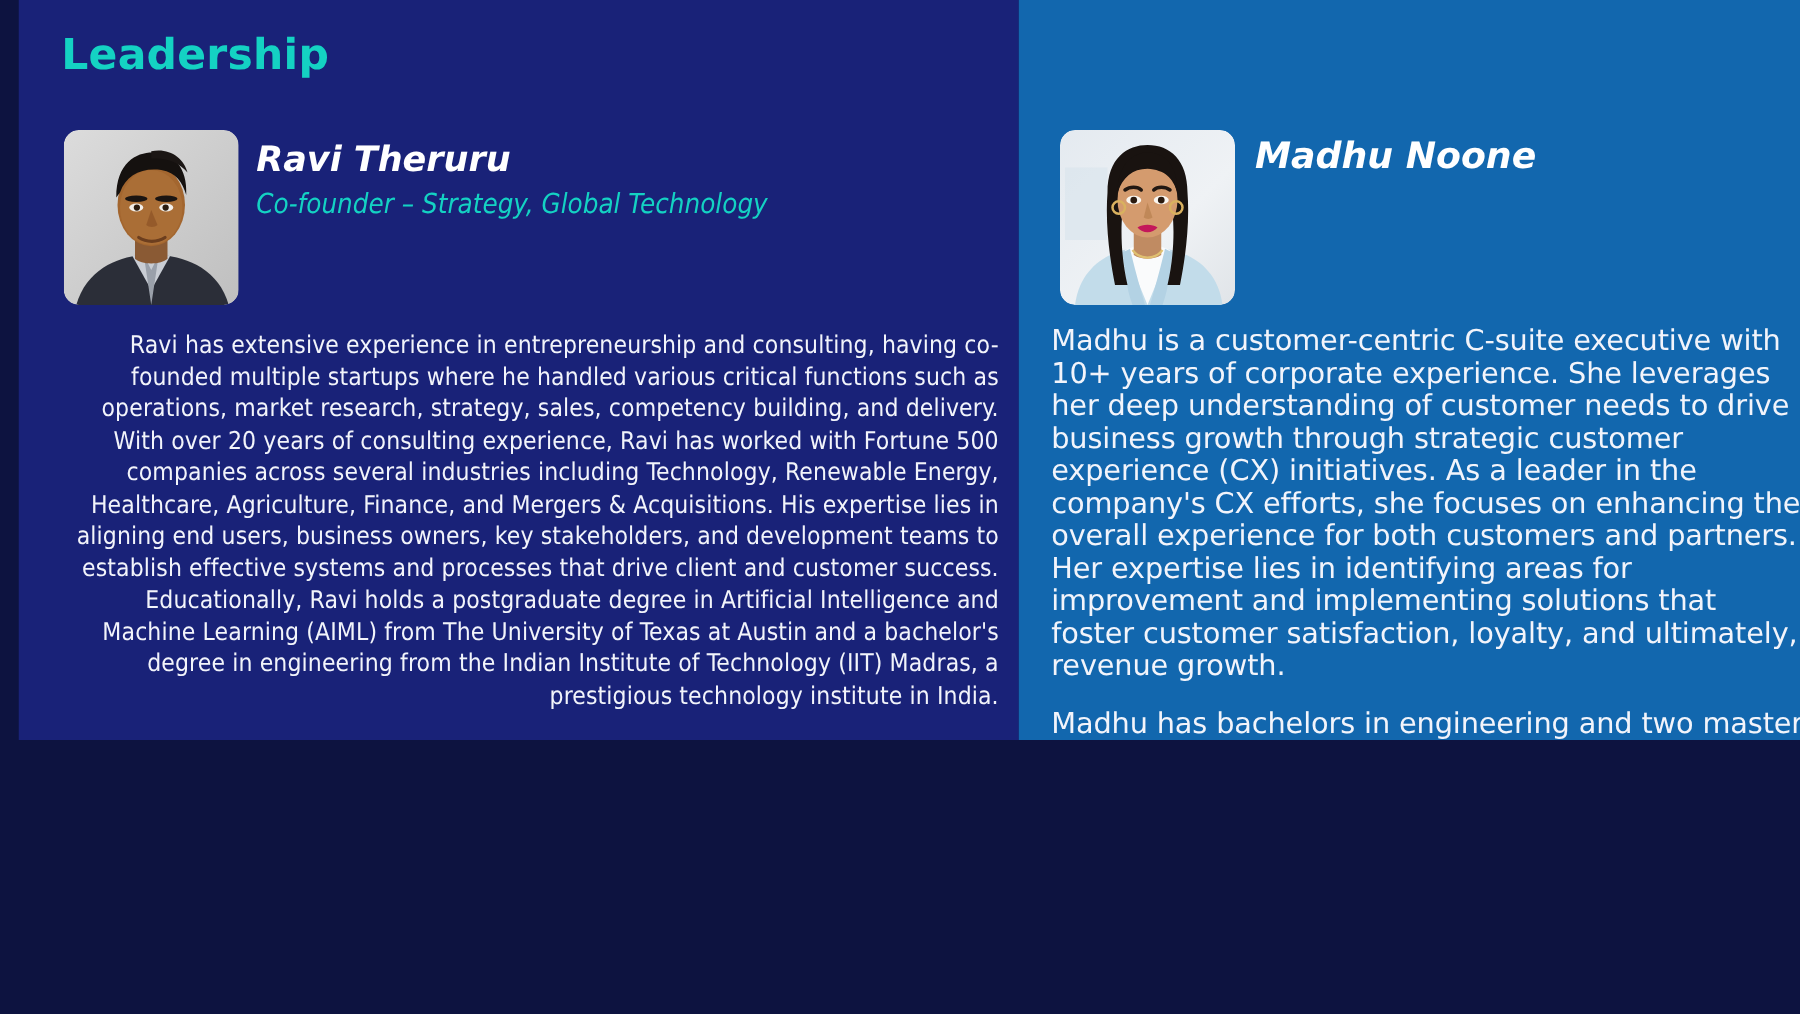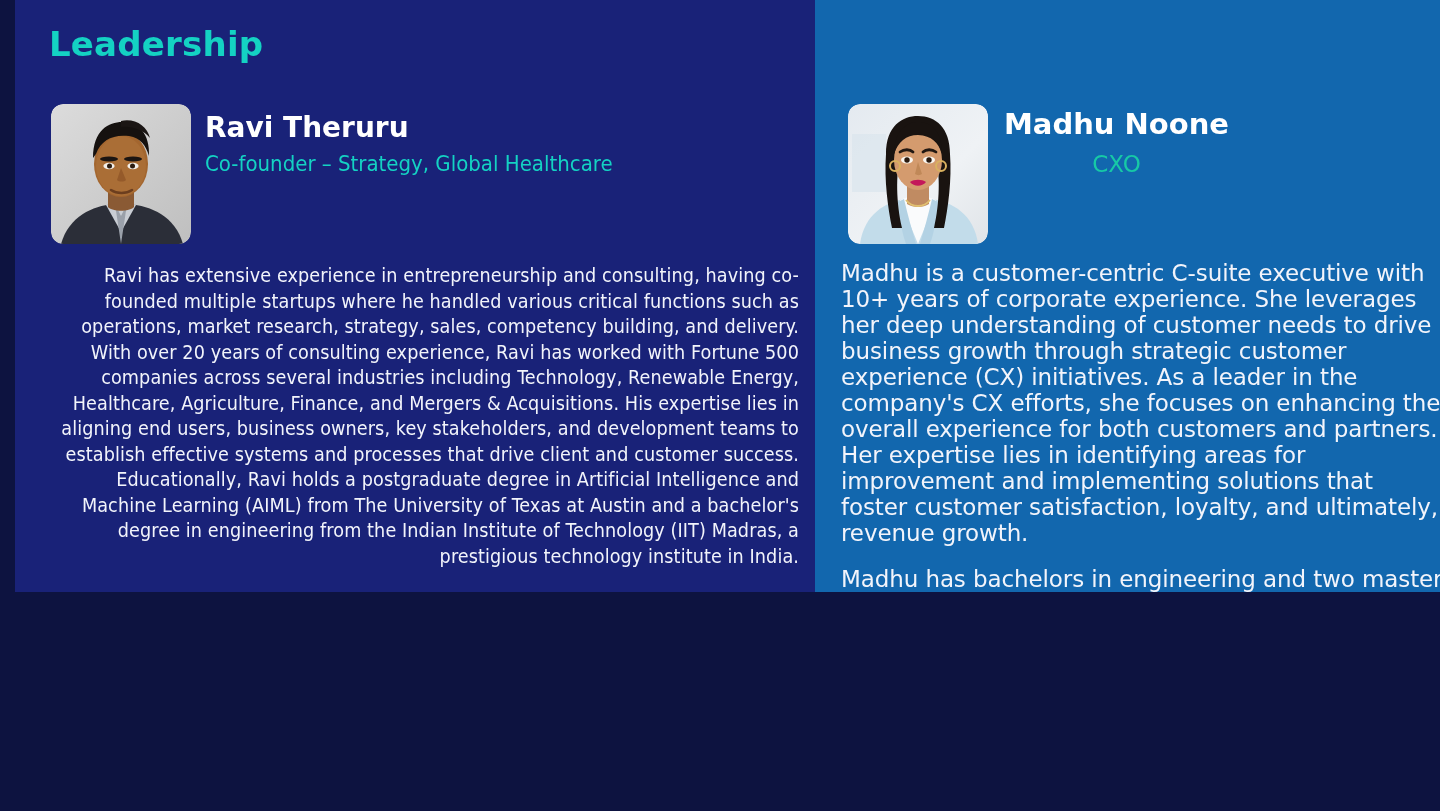--- a/index.html
+++ b/index.html
@@ -67,20 +67,21 @@
     border-radius: 12px;
     overflow: hidden;
     flex: 0 0 auto;
     position: relative;
   }
   .avatar svg { display: block; width: 140px; height: 140px; }
 
   .person-meta {
     margin-left: 14px;
     padding-top: 8px;
+    font-style: italic;
   }
   .person-name {
     font-family: "DejaVu Sans", "Liberation Sans", sans-serif;
     font-size: 28px;
     font-weight: bold;
     color: #FFFFFF;
     line-height: 1.15;
     white-space: nowrap;
   }
   .person-role {
@@ -222,21 +223,21 @@
             <circle cx="58.5" cy="62" r="2.5" fill="#2B1C10"></circle>
             <circle cx="81.5" cy="62" r="2.5" fill="#2B1C10"></circle>
 
             <path d="M70 64 L66 76 C68 78 73 78 75 76 Z" fill="#8E5427" opacity="0.75"></path>
             <path d="M60 86 C66 90 75 90 81 86" stroke="#6C3E1E" stroke-width="2.6" fill="none" stroke-linecap="round"></path>
           </g>
         </svg>
       </div>
       <div class="person-meta">
         <div class="person-name">Ravi Theruru</div>
-        <div class="person-role">Co-founder – Strategy, Global Healthcare</div>
+        <div class="person-role">Co-founder – Strategy, Global Technology</div>
       </div>
     </div>
 
     <div class="bio bio-left">
       <p>Ravi has extensive experience in entrepreneurship and consulting, having co-founded multiple startups where he handled various critical functions such as operations, market research, strategy, sales, competency building, and delivery. With over 20 years of consulting experience, Ravi has worked with Fortune 500 companies across several industries including Technology, Renewable Energy, Healthcare, Agriculture, Finance, and Mergers &amp; Acquisitions. His expertise lies in aligning end users, business owners, key stakeholders, and development teams to establish effective systems and processes that drive client and customer success.</p>
       <p>Educationally, Ravi holds a postgraduate degree in Artificial Intelligence and Machine Learning (AIML) from The University of Texas at Austin and a bachelor's degree in engineering from the Indian Institute of Technology (IIT) Madras, a prestigious technology institute in India.</p>
     </div>
   </div>
 
   <div class="panel-right">
@@ -284,21 +285,20 @@
 
             <circle cx="47" cy="62" r="5" fill="none" stroke="#D9B15F" stroke-width="2"></circle>
             <circle cx="93" cy="62" r="5" fill="none" stroke="#D9B15F" stroke-width="2"></circle>
 
             <path d="M58 96 C64 104 76 104 82 96" stroke="#E0C070" stroke-width="1.8" fill="none"></path>
           </g>
         </svg>
       </div>
       <div class="person-meta">
         <div class="person-name">Madhu Noone</div>
-        <div class="person-role">CXO</div>
       </div>
     </div>
   </div>
 
   <div class="bio bio-right">
     <p>Madhu is a customer-centric C-suite executive with 10+ years of corporate experience. She leverages her deep understanding of customer needs to drive business growth through strategic customer experience (CX) initiatives. As a leader in the company's CX efforts, she focuses on enhancing the overall experience for both customers and partners. Her expertise lies in identifying areas for improvement and implementing solutions that foster customer satisfaction, loyalty, and ultimately, revenue growth.</p>
     <p>Madhu has bachelors in engineering and two master in MIS and MBA and founder of IT company Tekwisely. A proud dog mom to boba and scotch.</p>
   </div>
 
   <div class="footer-rule"></div>

